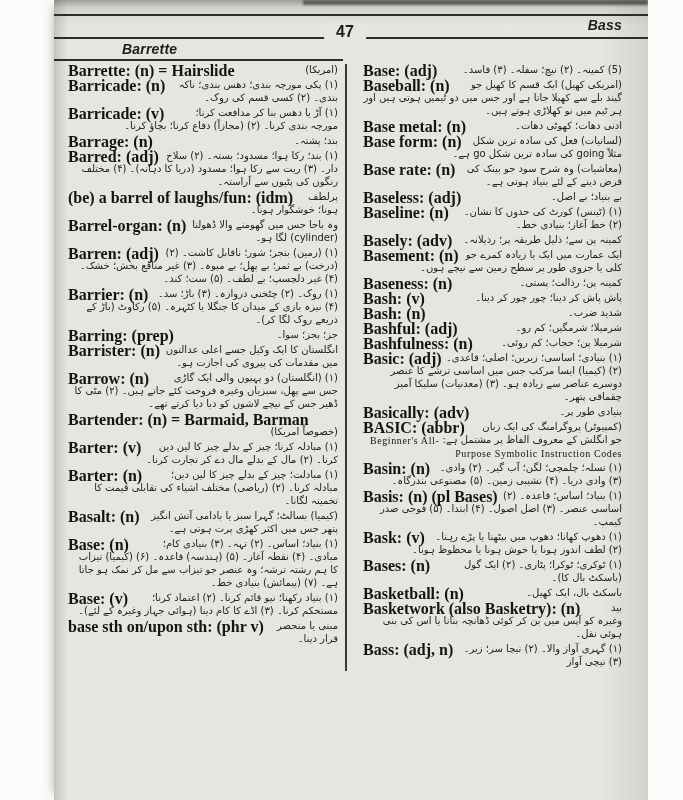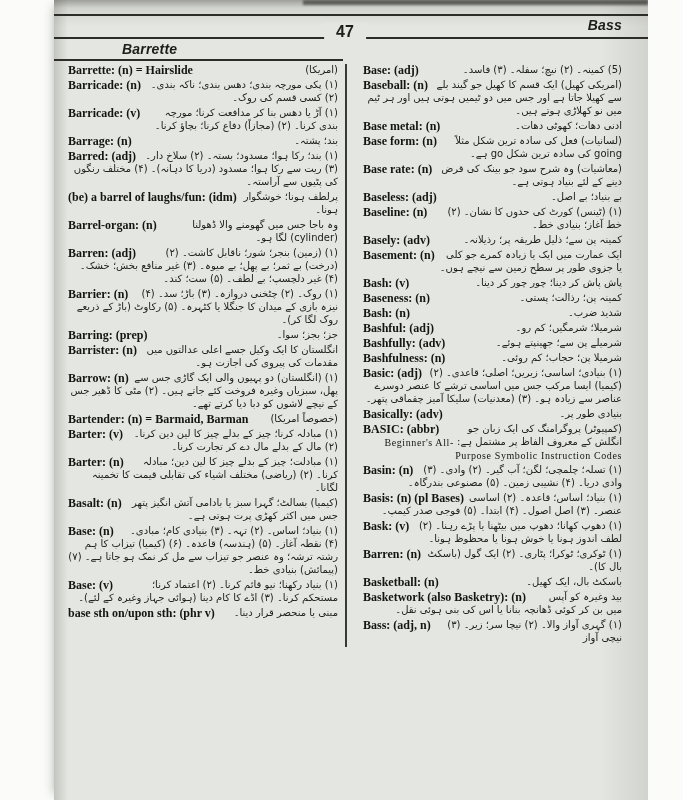--- a/index.html
+++ b/index.html
@@ -50,21 +50,21 @@
   .entry{margin-bottom:2px;}
   .entry-body{
     direction:rtl;text-align:right;
     font-family:"DejaVu Sans",sans-serif;
     font-size:10px;line-height:13px;color:#222220;
   }
   .entry-body::after{content:"";display:block;clear:both;}
   .head{
     float:left;direction:ltr;unicode-bidi:isolate;
     font-family:"Liberation Serif",serif;font-weight:bold;
-    font-size:12px;line-height:13px;color:#15150f;
+    font-size:16px;line-height:13px;color:#15150f;
     padding-left:0;margin-right:4px;white-space:nowrap;
   }
   .urdu-text{position:relative;top:-1px;}
   .eng-tail{
     direction:ltr;unicode-bidi:embed;
     font-family:"Liberation Serif",serif;font-size:10px;letter-spacing:.6px;
     color:#15150f;
   }
 </style>
 </head>
@@ -254,47 +254,42 @@
             </div>
 
             <div class="entry">
               <div class="entry-body">
                 <b class="head">Basement: (n)</b><span class="urdu-text">ایک عمارت میں ایک یا زیادہ کمرے جو کلی یا جزوی طور پر سطح زمین سے نیچے ہوں۔</span> 
               </div>
             </div>
 
             <div class="entry">
               <div class="entry-body">
+                <b class="head">Baseness: (n)</b><span class="urdu-text">کمینہ پن؛ رذالت؛ پستی۔</span> 
+              </div>
+            </div>
+
+            <div class="entry">
+              <div class="entry-body">
                 <b class="head">Bash: (v)</b><span class="urdu-text">پاش پاش کر دینا؛ چور چور کر دینا۔</span> 
               </div>
             </div>
 
             <div class="entry">
               <div class="entry-body">
-                <b class="head">Baseness: (n)</b><span class="urdu-text">کمینہ پن؛ رذالت؛ پستی۔</span> 
-              </div>
-            </div>
-
-            <div class="entry">
-              <div class="entry-body">
                 <b class="head">Bash: (n)</b><span class="urdu-text">شدید ضرب۔</span> 
               </div>
             </div>
 
             <div class="entry">
               <div class="entry-body">
                 <b class="head">Bashful: (adj)</b><span class="urdu-text">شرمیلا؛ شرمگیں؛ کم رو۔</span> 
               </div>
             </div>
 
-            <div class="entry">
-              <div class="entry-body">
-                <b class="head">Bashfully: (adv)</b><span class="urdu-text">شرمیلے پن سے؛ جھینپتے ہوئے۔</span> 
-              </div>
-            </div>
 
             <div class="entry">
               <div class="entry-body">
                 <b class="head">Bashfulness: (n)</b><span class="urdu-text">شرمیلا پن؛ حجاب؛ کم روئی۔</span> 
               </div>
             </div>
 
             <div class="entry">
               <div class="entry-body">
                 <b class="head">Basic: (adj)</b><span class="urdu-text">(۱) بنیادی؛ اساسی؛ زیریں؛ اصلی؛ قاعدی۔ (۲) (کیمیا) ایسا مرکب جس میں اساسی ترشے کا عنصر دوسرے عناصر سے زیادہ ہو۔ (۳) (معدنیات) سلیکا آمیز چقماقی پتھر۔</span> 
@@ -326,21 +321,21 @@
             </div>
 
             <div class="entry">
               <div class="entry-body">
                 <b class="head">Bask: (v)</b><span class="urdu-text">(۱) دھوپ کھانا؛ دھوپ میں بیٹھنا یا پڑے رہنا۔ (۲) لطف اندوز ہونا یا خوش ہونا یا محظوظ ہونا۔</span> 
               </div>
             </div>
 
             <div class="entry">
               <div class="entry-body">
-                <b class="head">Barren: (n)</b><span class="urdu-text">(۱) ٹوکری؛ ٹوکرا؛ پٹاری۔ (۲) ایک گول (باسکٹ بال کا)۔</span> 
+                <b class="head">Bases: (n)</b><span class="urdu-text">(۱) ٹوکری؛ ٹوکرا؛ پٹاری۔ (۲) ایک گول (باسکٹ بال کا)۔</span> 
               </div>
             </div>
 
             <div class="entry">
               <div class="entry-body">
                 <b class="head">Basketball: (n)</b><span class="urdu-text">باسکٹ بال، ایک کھیل۔</span> 
               </div>
             </div>
 
 

